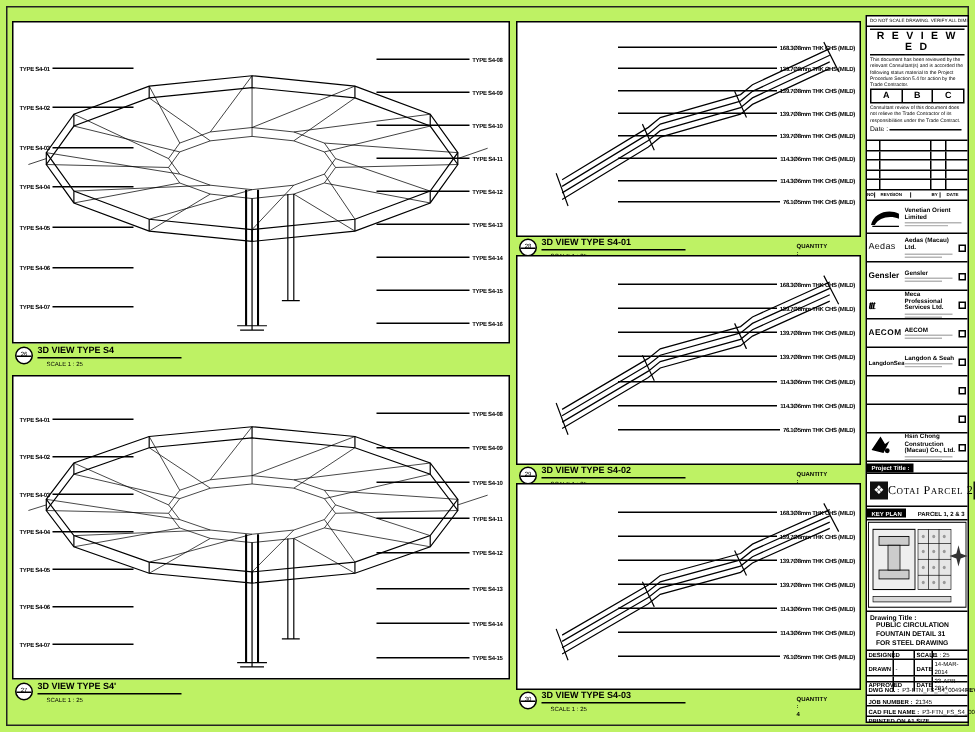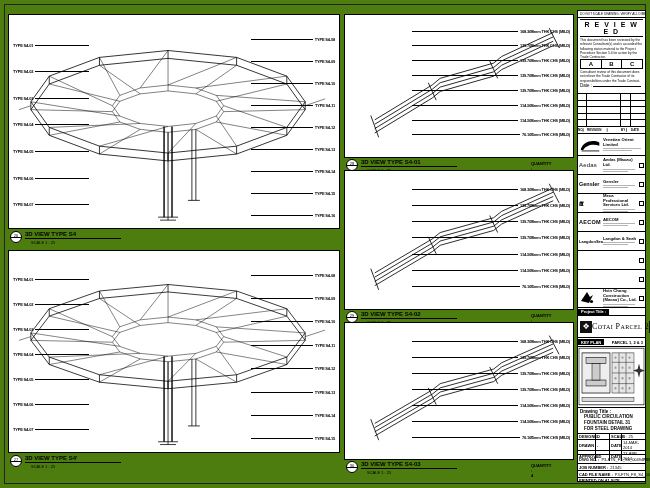--- a/index.html
+++ b/index.html
@@ -1,17 +1,17 @@
 <!DOCTYPE html>
 <html><head>
 <meta charset="utf-8">
 <style>
   * { box-sizing: border-box; margin: 0; padding: 0; }
   html,body { width:650px; height:488px; background:#fff; font-family:"Liberation Sans", sans-serif; color:#000; }
-  .sheet { position:relative; width:650px; height:488px; background:#4d7c0f; overflow:hidden; }
+  .sheet { position:relative; width:650px; height:488px; background:#bef264; overflow:hidden; }
   .frame { position:absolute; inset:4px; border:1px solid #222; }
 
   
   .panel { position:absolute; border:1px solid #000; background:#fff; }
   .panel svg { position:absolute; inset:0; width:100%; height:100%; }
   .art path, .art polygon, .art polyline { fill:none; stroke:#000; stroke-width:0.8; }
   .art .thin { stroke-width:0.5; }
   .art .thick { stroke-width:1.4; }
 
   .ann-col { position:absolute; display:flex; flex-direction:column; justify-content:space-between; }

